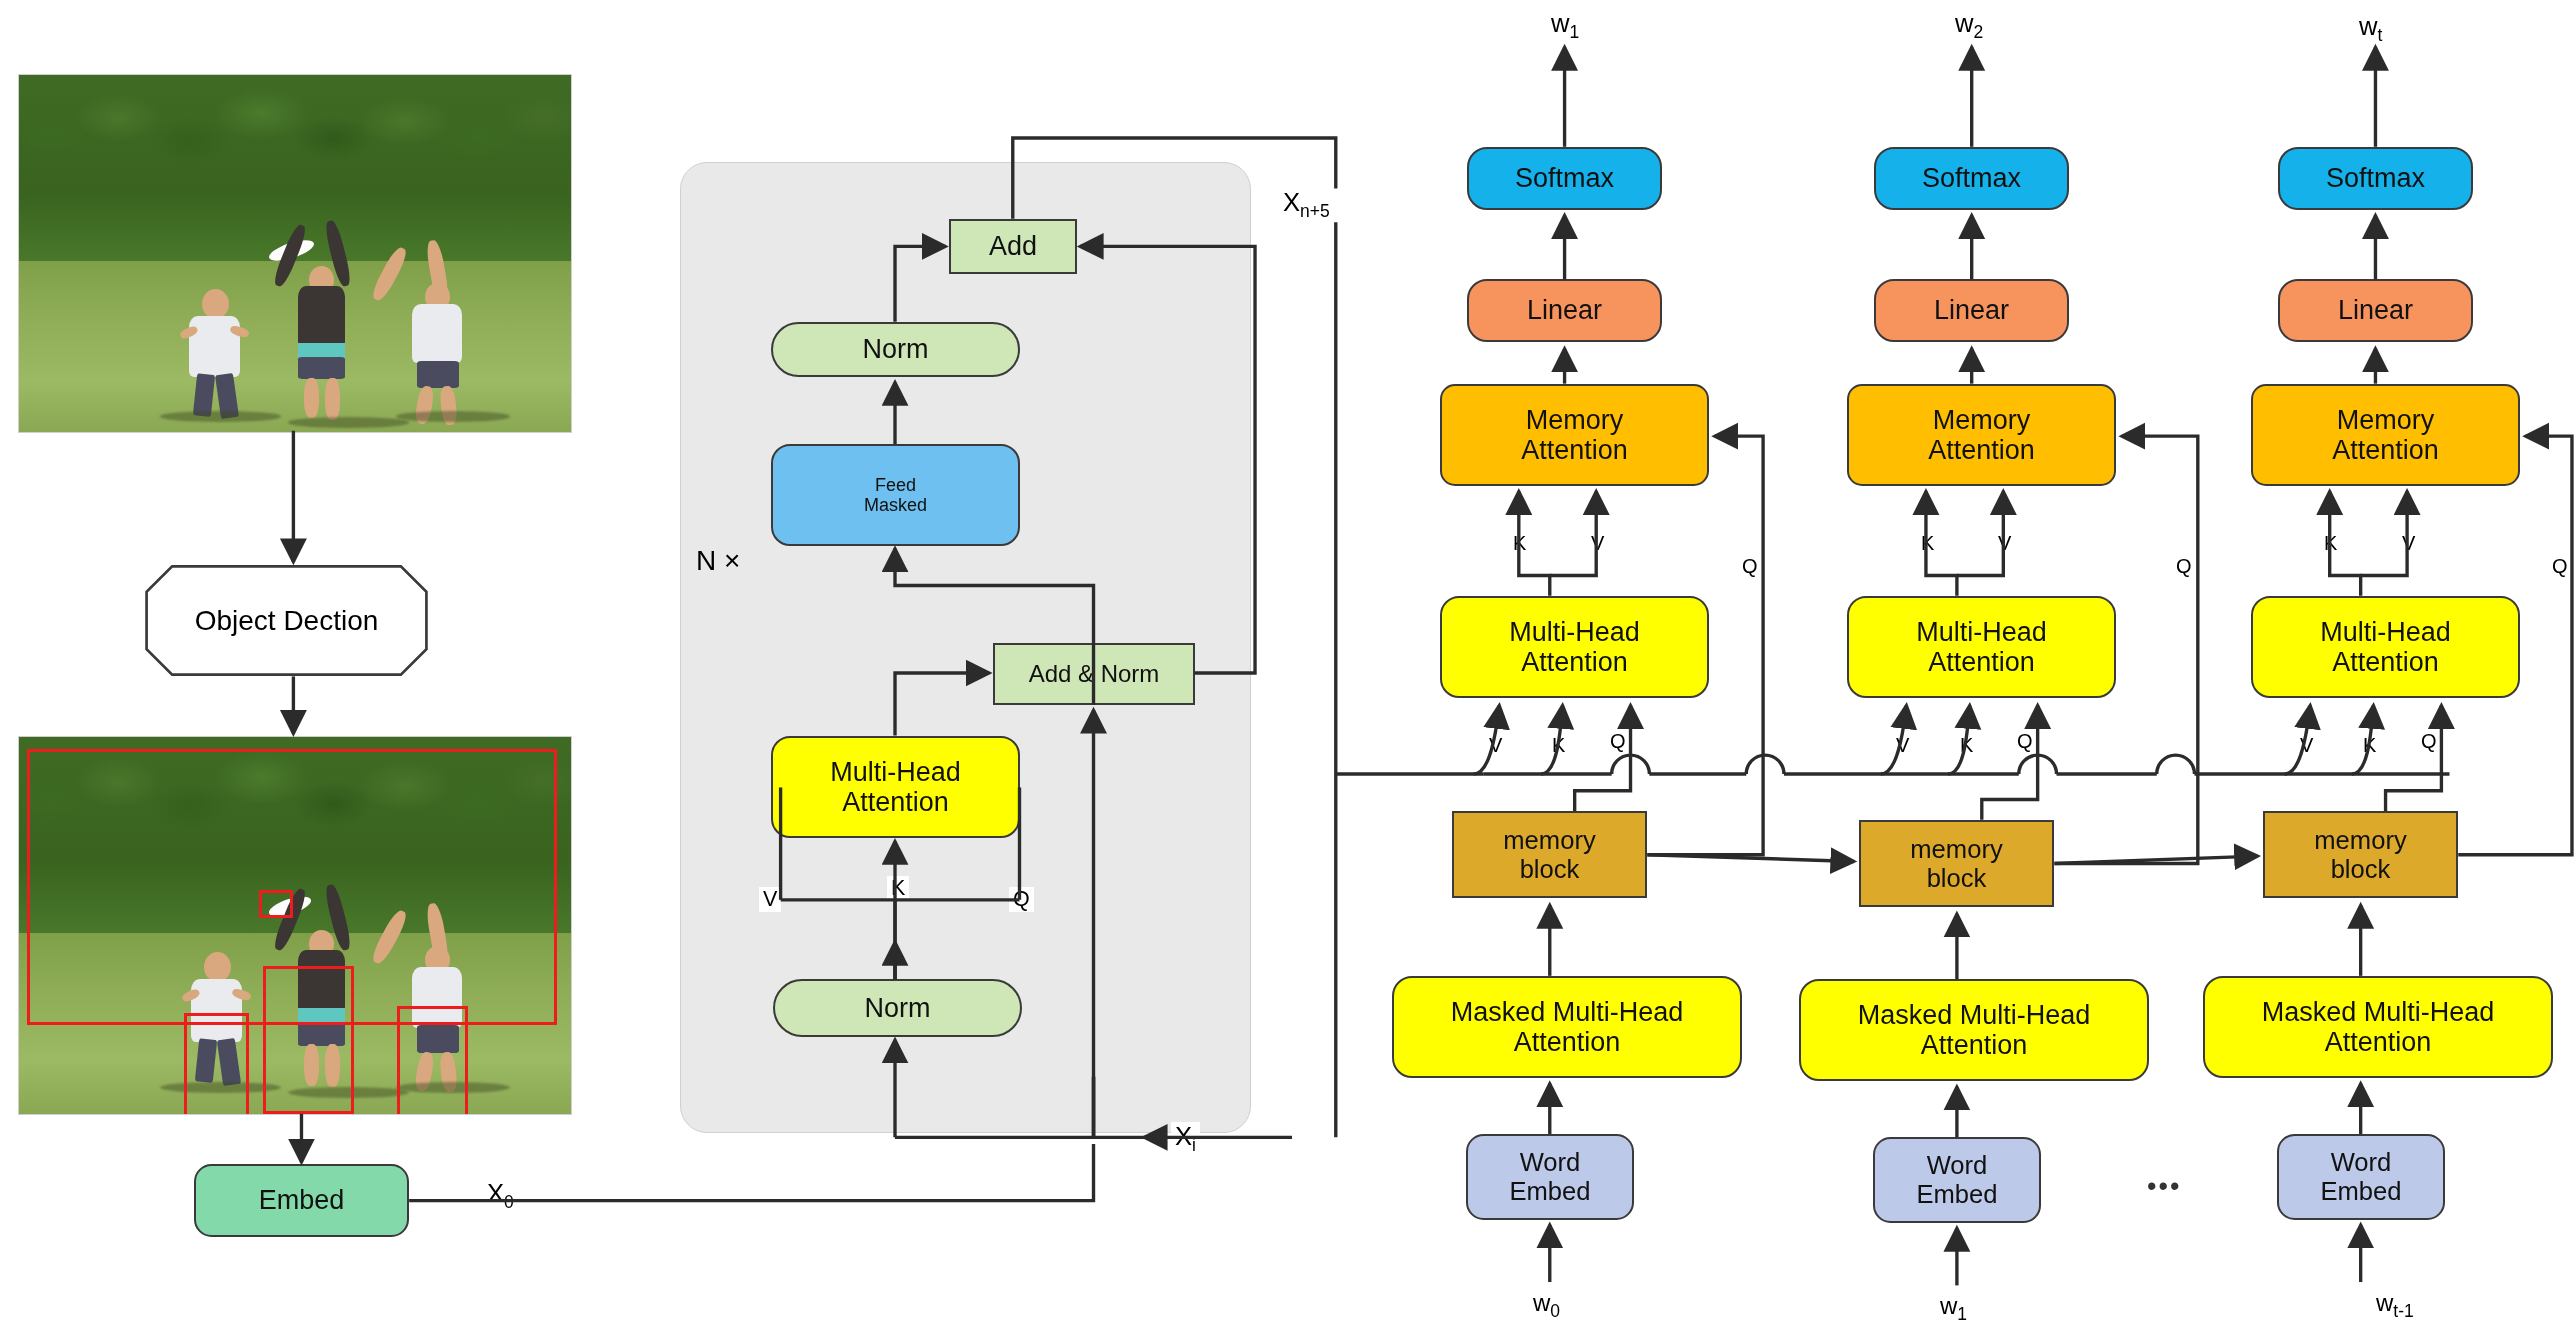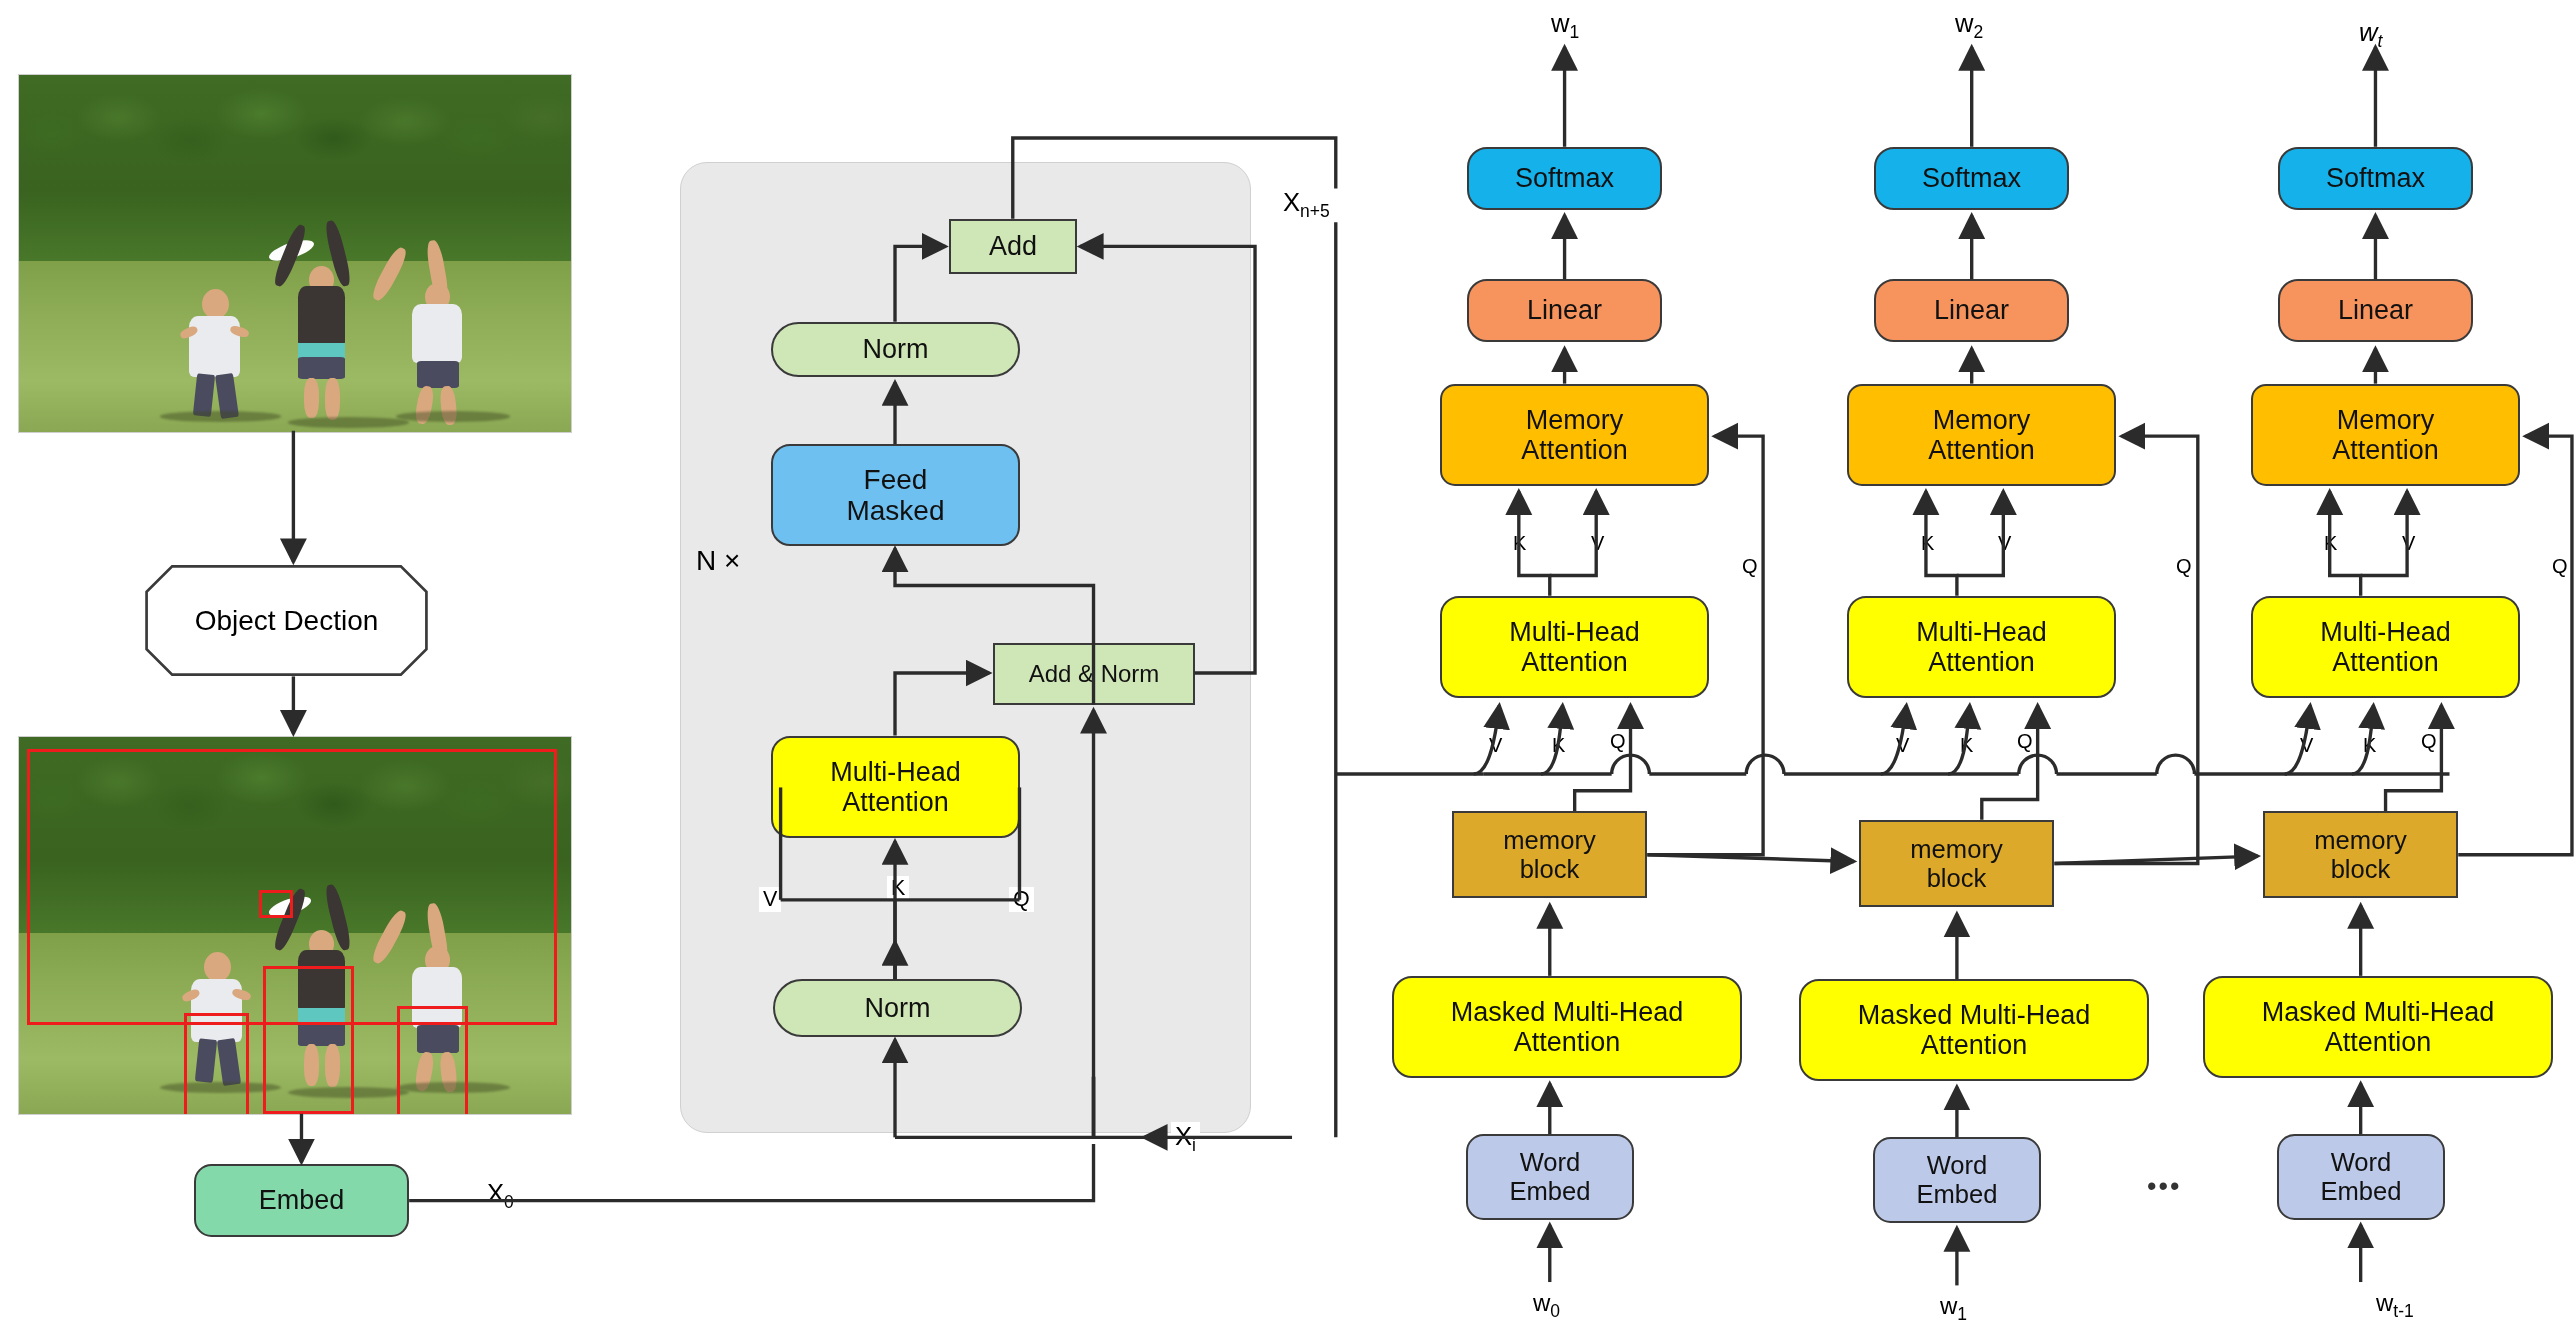--- a/index.html
+++ b/index.html
@@ -149,21 +149,21 @@
   </div>
 
   <div class="box" style="left:949px;top:219px;width:128px;height:55px;background:#cfe7b6;font-size:27px;">
     <span>Add</span>
   </div>
 
   <div class="box" style="left:771px;top:322px;width:249px;height:55px;border-radius:28px;background:#cfe7b6;font-size:27px;">
     <span>Norm</span>
   </div>
 
-  <div class="box" style="left:771px;top:444px;width:249px;height:102px;border-radius:19px;background:#6ec0f0;font-size:28px;flex-direction:column;">
+  <div class="box" style="left:771px;top:444px;width:249px;height:102px;border-radius:19px;background:#6ec0f0;font-size:18px;flex-direction:column;">
     <span>Feed</span>
     <span>Masked</span>
   </div>
 
   <div class="box" style="left:993px;top:643px;width:202px;height:62px;background:#cfe7b6;font-size:24px;">
     <span>Add &amp; Norm</span>
   </div>
 
   <div class="box" style="left:771px;top:736px;width:249px;height:102px;border-radius:19px;background:#ffff00;font-size:27px;flex-direction:column;">
     <span>Multi-Head</span>
@@ -282,21 +282,21 @@
     <span>Word</span>
     <span>Embed</span>
     </div>
 
   <div class="lbl" style="left:1940px;top:1292px;font-size:24px;">
     <span>w</span><span class="sublbl">1</span></div>
 
   <div class="lbl" style="left:2147px;top:1171px;font-size:27px;letter-spacing:2px;color:#333;">
     <span>•••</span></div>
 
-  <div class="lbl" style="left:2359px;top:18px;font-size:25.6px;font-style:italic;">
+  <div class="lbl" style="left:2359px;top:12px;font-size:25.6px;">
     <span>w</span><span class="sublbl">t</span></div>
   <div class="box" style="left:2278px;top:147px;width:195px;height:63px;border-radius:20px;background:#14b1ea;font-size:27px;">
     <span>Softmax</span>
     </div>
   <div class="box" style="left:2278px;top:279px;width:195px;height:63px;border-radius:20px;background:#f7945d;font-size:27px;">
     <span>Linear</span>
     </div>
   <div class="box" style="left:2251px;top:384px;width:269px;height:102px;border-radius:15px;background:#ffbf00;font-size:27px;flex-direction:column;">
     <span>Memory</span>
     <span>Attention</span>

